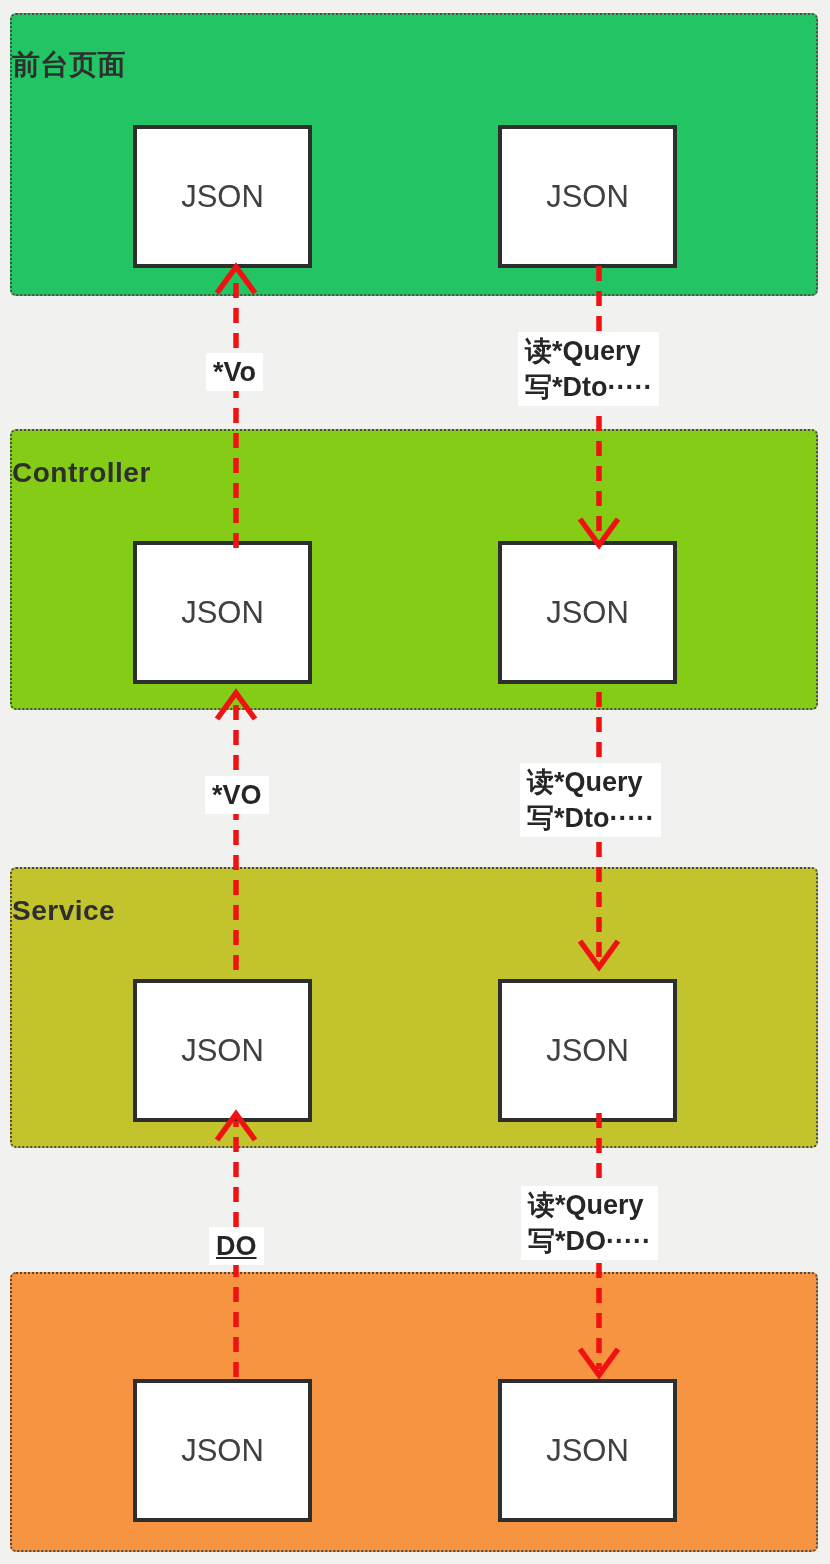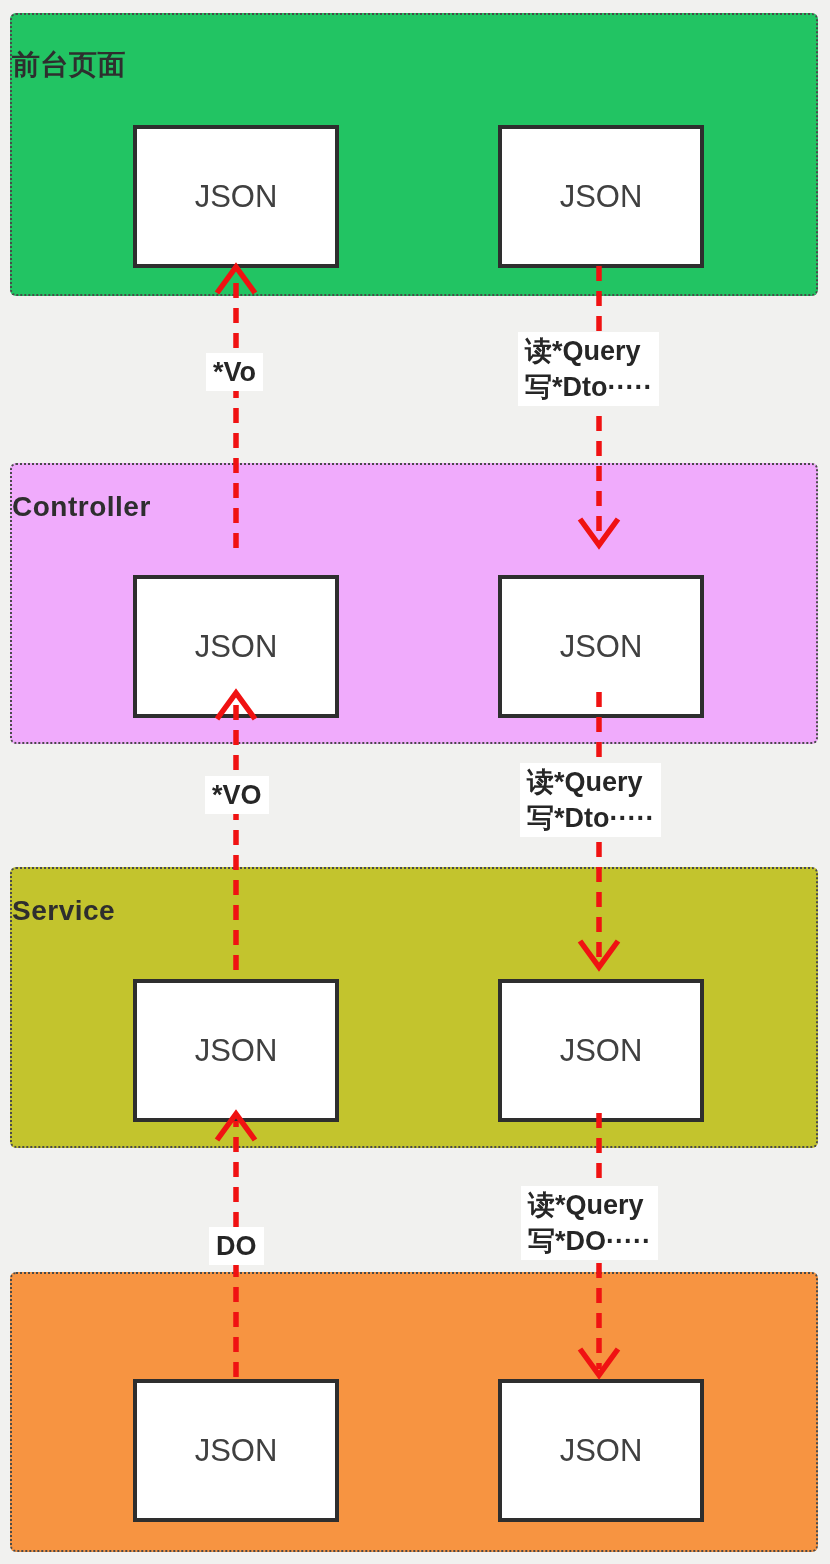--- a/index.html
+++ b/index.html
@@ -11,36 +11,36 @@
     overflow:hidden;
   }
   .layer-band{
     position:absolute;
     left:10px;width:808px;
     border:2px dotted #4a4a4a;
     border-radius:6px;
     box-sizing:border-box;
   }
   .band-front{top:13px;height:283px;background:#22c463;}
-  .band-controller{top:463px;height:281px;background:#f0abfc;padding-left:30px;}
+  .band-controller{top:429px;height:281px;background:#84cc16;padding-left:30px;}
   .band-service{top:859px;height:281px;background:#c3c42d;margin-top:8px;}
   .band-mapper{top:1272px;height:280px;background:#f79441;}
   .band-title{
     position:absolute;left:0;width:100%;
     text-align:left;
     font-size:28px;font-weight:bold;color:#2e2e2e;
     letter-spacing:0.5px;
   }
   .band-front .band-title{top:31px;}
   .band-controller .band-title,
   .band-service .band-title,
   .band-mapper .band-title{top:26px;}
   .json-box{
     position:absolute;
-    width:206px;height:143px;
+    width:179px;height:143px;
     background:#ffffff;
     border:4px solid #2e2e2e;
     box-sizing:border-box;
     display:flex;align-items:center;justify-content:center;
     font-size:31px;color:#404040;
   }
   .json-left{left:121px;top:110px;}
   .json-right{left:486px;top:110px;}
   .band-mapper .json-left,.band-mapper .json-right{top:105px;}
   #arrow-overlay{
@@ -112,20 +112,20 @@
     <div>写*Dto·····</div>
   </div>
 
   <div class="flow-label" style="left:205px;top:776px;">*VO</div>
 
   <div class="flow-label two-line" style="left:520px;top:763px;">
     <div>读*Query</div>
     <div>写*Dto·····</div>
   </div>
 
-  <div class="flow-label" style="left:209px;top:1227px;">DO</div>
+  <div class="flow-label" style="left:209px;top:1227px;text-decoration:underline;">DO</div>
 
   <div class="flow-label two-line" style="left:521px;top:1186px;">
     <div>读*Query</div>
     <div>写*DO·····</div>
   </div>
 
 </div>
 
 </body></html>

